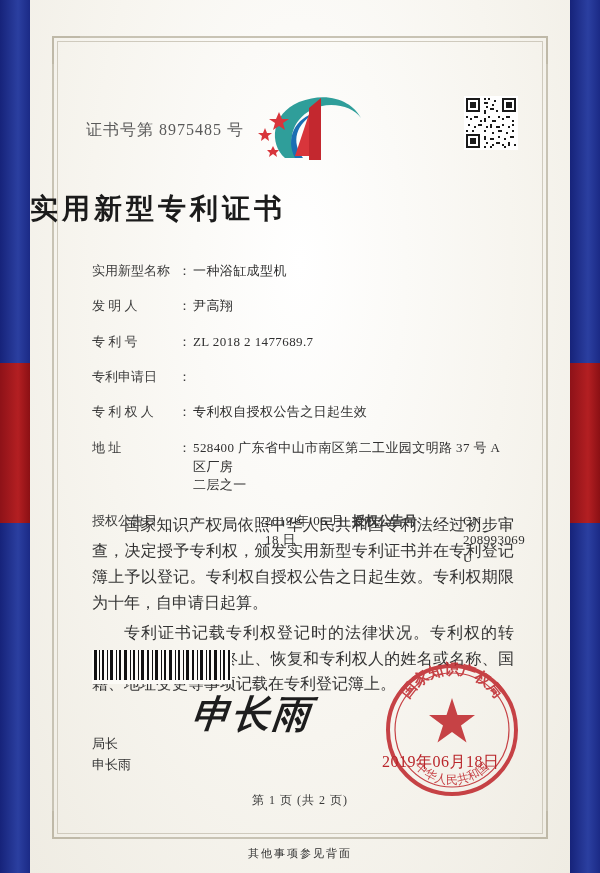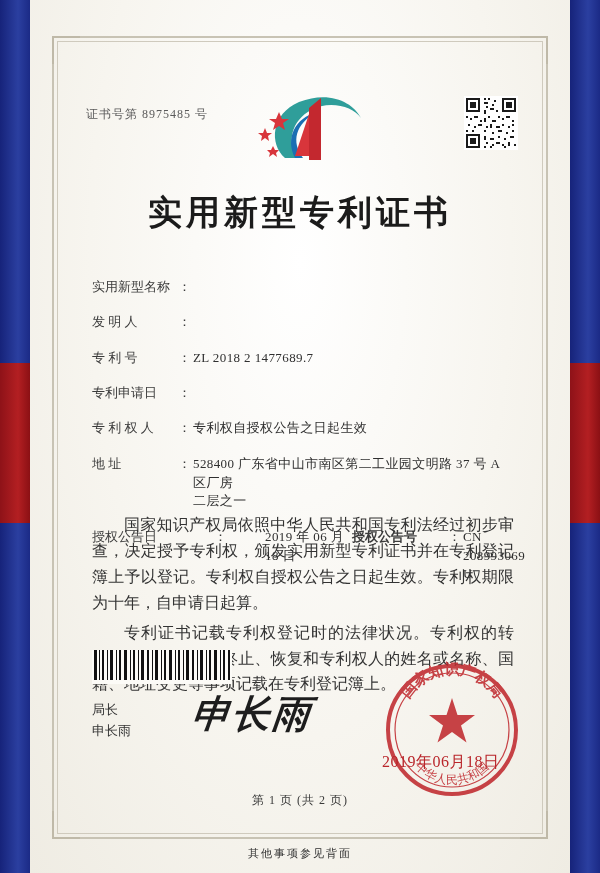--- a/index.html
+++ b/index.html
@@ -76,22 +76,22 @@
   }
   .corner.tl { left: 22px;  top: 36px;   border-right: none; border-bottom: none; }
   .corner.tr { right: 22px; top: 36px;   border-left: none;  border-bottom: none; }
   .corner.bl { left: 22px;  bottom: 34px;border-right: none; border-top: none; }
   .corner.br { right: 22px; bottom: 34px;border-left: none;  border-top: none; }
 
   
   .cert-no {
     position: absolute;
     left: 56px;
-    top: 106px;
-    font-size: 12px;
+    top: 120px;
+    font-size: 16px;
     color: #5a5a5a;
     letter-spacing: 1px;
     white-space: nowrap;
   }
 
   .emblem {
     position: absolute;
     left: 50%;
     transform: translateX(-50%);
     top: 88px;
@@ -106,43 +106,41 @@
     top: 96px;
     width: 54px;
     height: 54px;
   }
   .qr svg { display: block; }
 
   .title {
     position: absolute;
     left: 0; right: 0;
     top: 190px;
-    text-align: center;
-    font-size: 34px;
+    font-size: 28px;
     font-weight: bold;
     letter-spacing: 4px;
     color: #1b1b1b;
     font-family: "DejaVu Sans", sans-serif;
   }
 
   
   .fields {
     position: absolute;
     left: 62px;
     right: 56px;
     top: 262px;
     font-size: 13px;
     color: #3b3b3b;
   }
   .row {
     display: flex;
     align-items: flex-start;
     margin-bottom: 16.5px;
     line-height: 1.45;
-    margin-top: 16px;
   }
   .label {
     flex: 0 0 auto;
     width: 86px;
     color: #3b3b3b;
     white-space: nowrap;
   }
   .colon { margin: 0 2px 0 0; }
   .value {
     flex: 1 1 auto;
@@ -195,21 +193,21 @@
 
   
   .signature-block {
     position: absolute;
     left: 62px;
     top: 700px;
     font-size: 13px;
     color: #333;
     line-height: 1.6;
   }
-  .sig-labels { float: left; }
+  .sig-labels { float: left; margin-top: 34px; }
   .sig-script {
     position: absolute;
     left: 100px;
     top: -16px;
     font-size: 38px;
     font-family: "DejaVu Serif", serif;
     font-style: italic;
     font-weight: bold;
     color: #1d1d1d;
     letter-spacing: 2px;
@@ -357,25 +355,27 @@
       </svg>
     </div>
 
     <div class="title">实用新型专利证书</div>
 
     <div class="fields">
 
       <div class="row">
         <div class="label">实用新型名称</div>
         <div class="colon">：</div>
+        <div class="value">一种浴缸成型机</div>
       </div>
 
       <div class="row">
         <div class="label">发 明 人</div>
         <div class="colon">：</div>
+        <div class="value">尹高翔</div>
       </div>
 
       <div class="row">
         <div class="label">专 利 号</div>
         <div class="colon">：</div>
         <div class="value">ZL 2018 2 1477689.7</div>
       </div>
 
       <div class="row">
         <div class="label">专利申请日</div>

